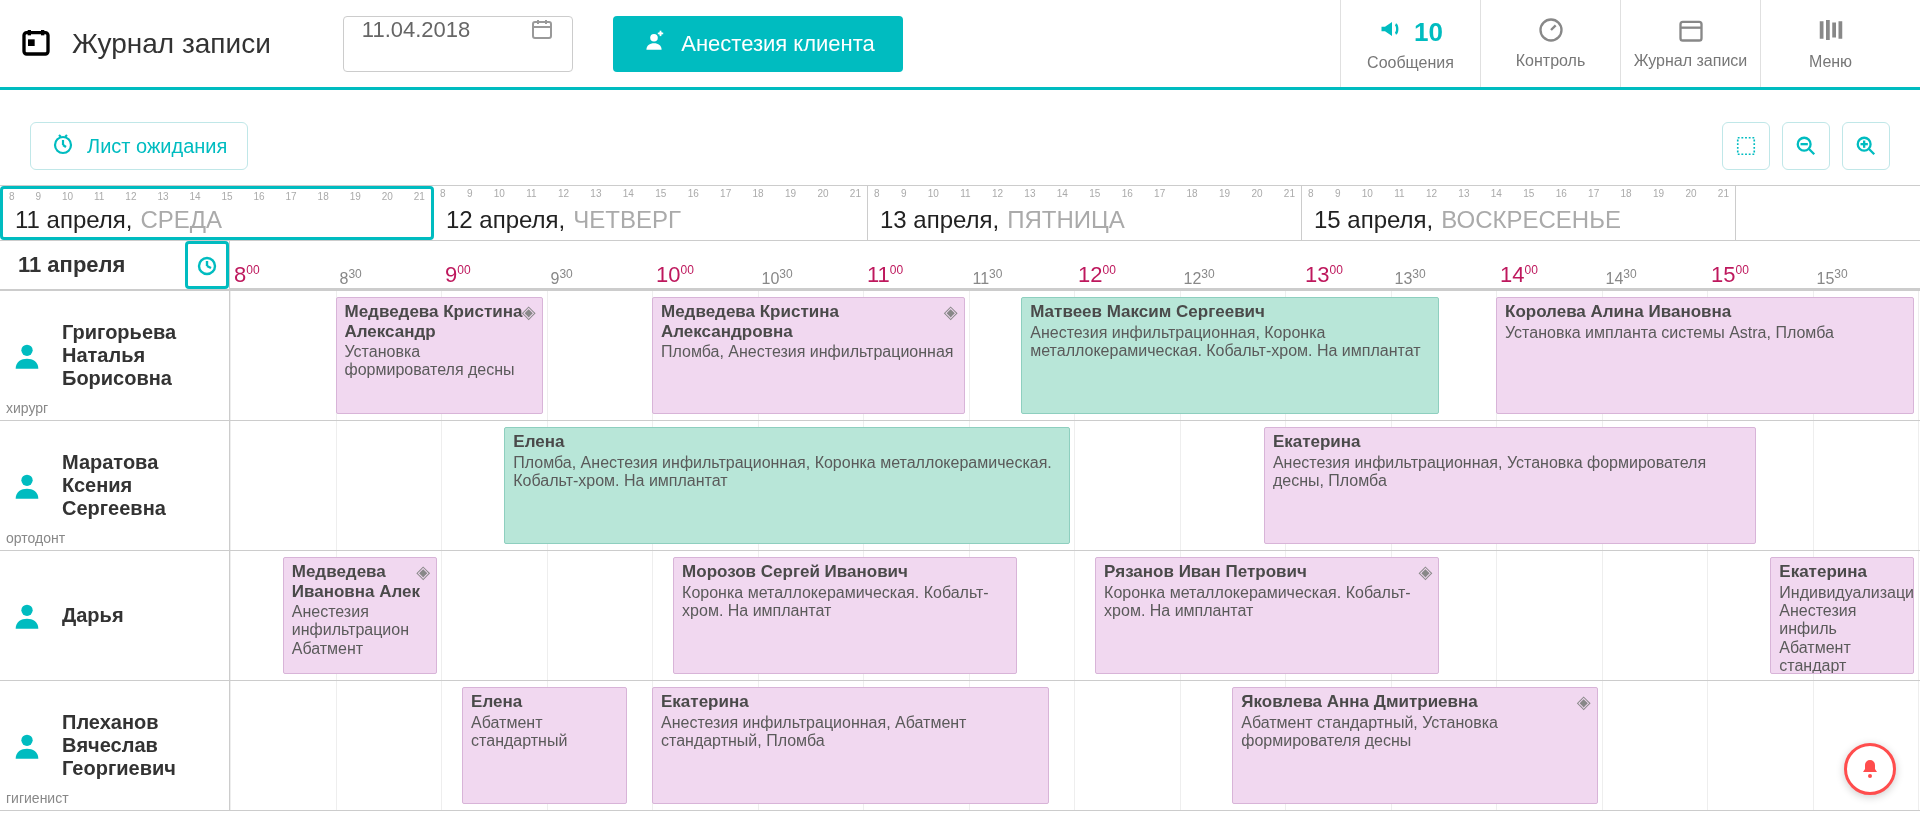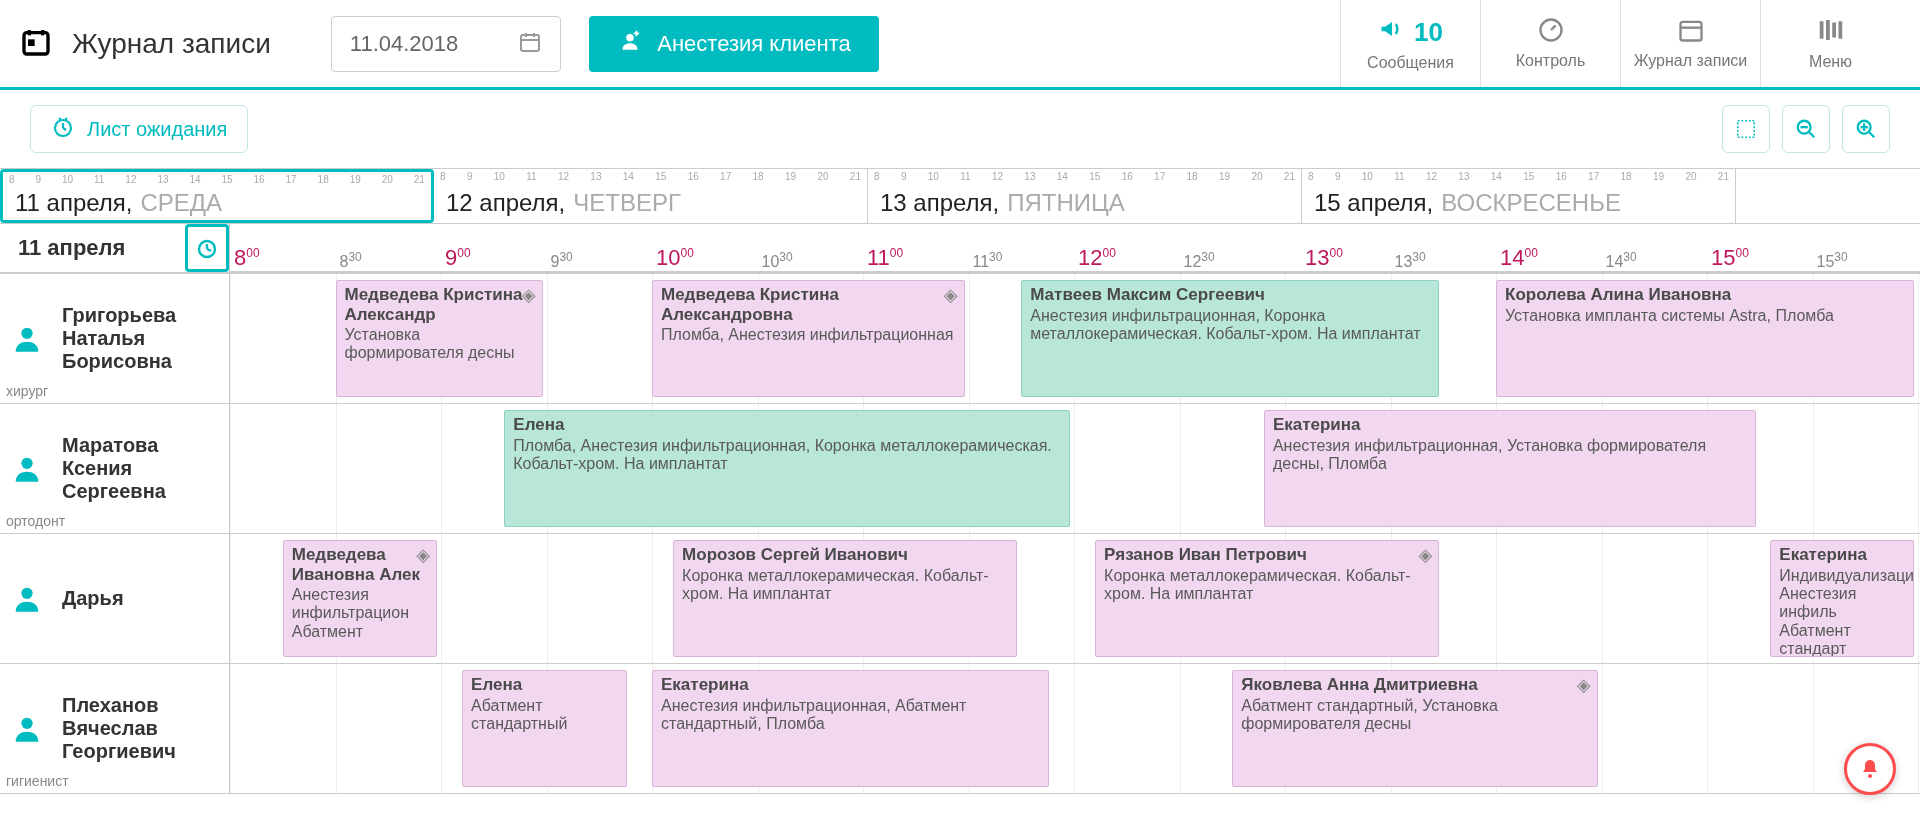--- a/index.html
+++ b/index.html
@@ -1,33 +1,33 @@
 <!DOCTYPE html>
 <html><head>
 <meta charset="utf-8">
 <style>
 * { box-sizing: border-box; margin: 0; padding: 0; }
 html, body { width: 1920px; height: 819px; font-family: Arial, sans-serif; background: #fff; color: #333; overflow: hidden; }
 
 
-.header { display: flex; align-items: center; height: 90px; border-bottom: 3px solid #00bcc0; padding: 0 20px; }
+.header { display: flex; align-items: center; height: 90px; border-bottom: 3px solid #00bcc0; padding: 0 20px; gap: 12px; }
 .header-title-wrap { display: flex; align-items: center; gap: 20px; }
 .cal-icon { width: 32px; height: 32px; }
 .header-title { font-size: 28px; font-weight: 300; color: #333; }
-.date-picker { margin-left: 60px; display: flex; align-items: center; border: 1px solid #ccc; border-radius: 4px; height: 56px; padding: 8px 18px; gap: 60px; background: #fff; }
+.date-picker { margin-left: 60px; display: flex; align-items: flex-start; border: 1px solid #ccc; border-radius: 4px; height: 56px; padding: 0 18px; gap: 60px; background: #fff; }
 .date-picker-text { font-size: 22px; color: #666; }
 .date-picker-icon { color: #999; }
 .book-btn { margin-left: 28px; background: #00bcc0; color: #fff; border: none; border-radius: 4px; height: 56px; padding: 0 28px; font-size: 22px; display: flex; align-items: center; gap: 14px; cursor: pointer; }
 .header-right { margin-left: auto; display: flex; height: 100%; }
 .header-action { border-left: 1px solid #e0e0e0; width: 140px; display: flex; flex-direction: column; align-items: center; justify-content: center; color: #777; gap: 4px; cursor: pointer; }
 .header-action .lbl { font-size: 16px; text-align: center; line-height: 1.15; }
 .messages-top { display: flex; align-items: center; gap: 8px; color: #00bcc0; font-size: 26px; font-weight: 700; }
 
 
-.subheader { display: flex; align-items: center; height: 78px; padding: 0 30px; }
+.subheader { display: flex; align-items: center; height: 78px; padding: 0 30px; margin-top: 17px; }
 .waitlist-btn { display: flex; align-items: center; gap: 12px; border: 1px solid #c0e7e8; color: #00bcc0; background: #fff; border-radius: 6px; height: 48px; padding: 0 20px; font-size: 20px; cursor: pointer; }
 .zoom-btns { margin-left: auto; display: flex; gap: 12px; }
 .zoom-btn { width: 48px; height: 48px; border: 1px solid #c0e7e8; background: #fff; color: #00bcc0; border-radius: 6px; display: flex; align-items: center; justify-content: center; cursor: pointer; font-size: 20px; }
 
 
 .daystrip { display: flex; border-top: 1px solid #ccc; border-bottom: 1px solid #ccc; height: 56px; }
 .day-cell { border-right: 1px solid #ccc; display: flex; align-items: flex-end; padding: 0 12px 6px 12px; gap: 8px; position: relative; }
 .day-cell.active { border: 3px solid #00bcc0; border-radius: 4px; padding-bottom: 3px; }
 .day-date { font-size: 24px; color: #222; }
 .day-dow { font-size: 24px; color: #aaa; }

